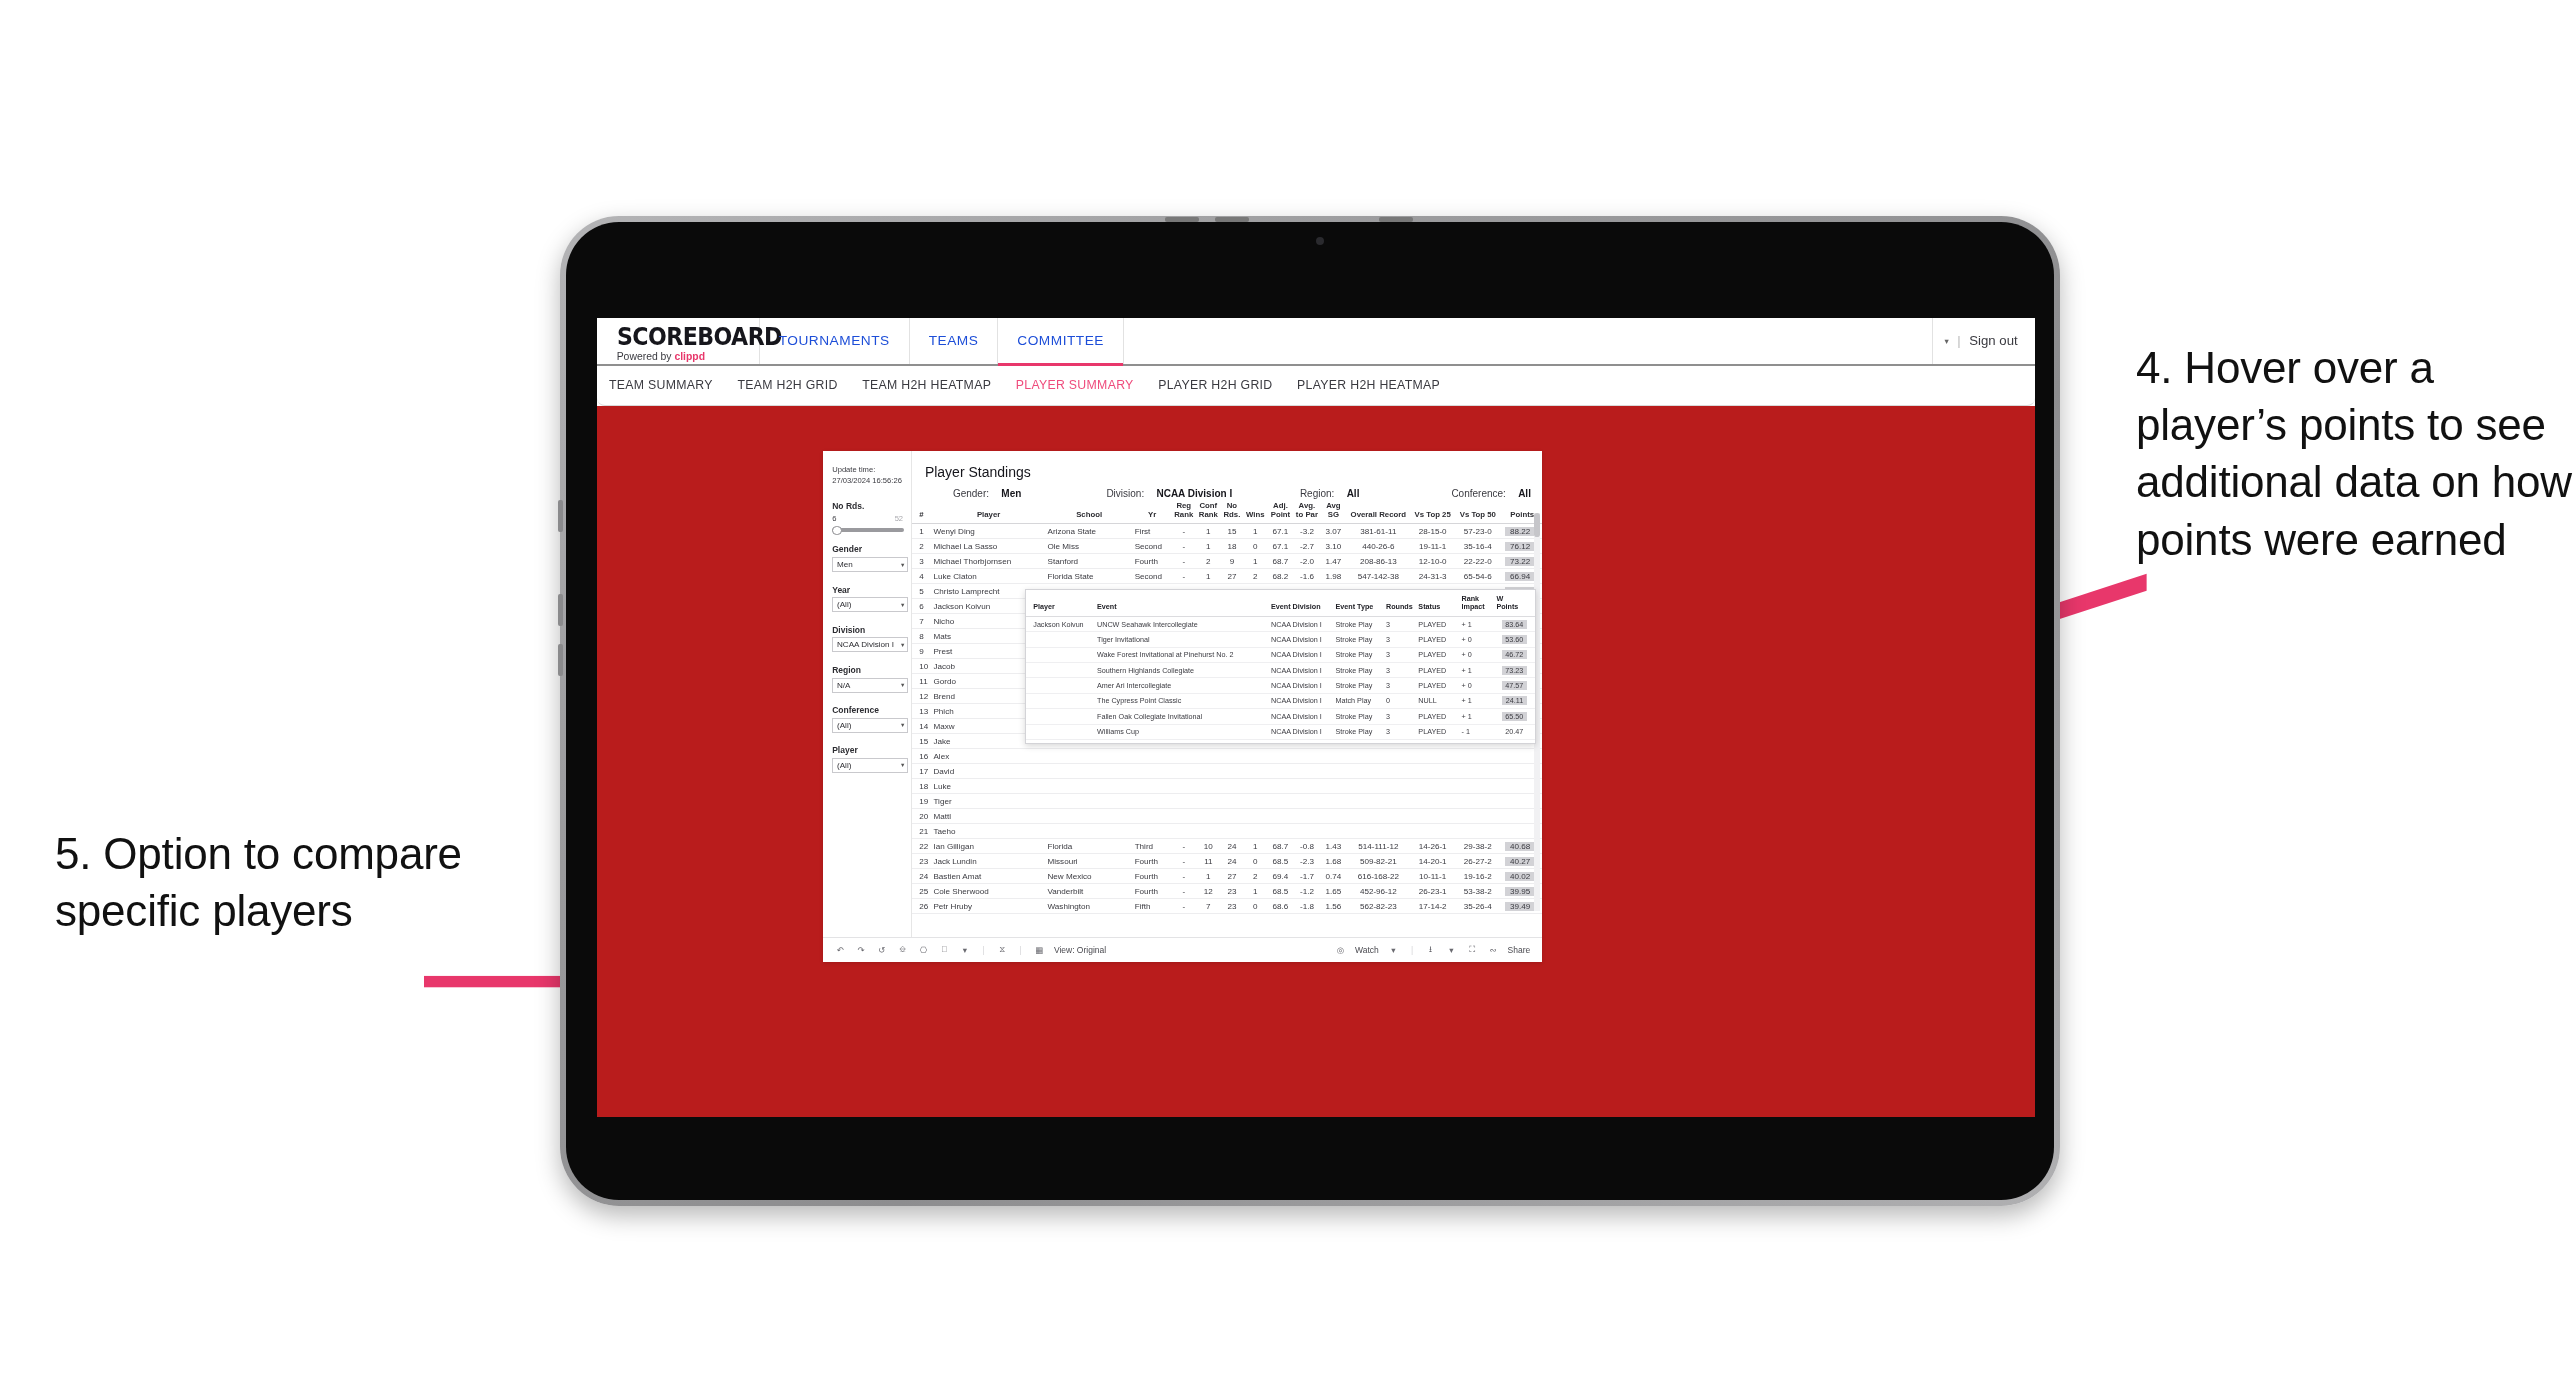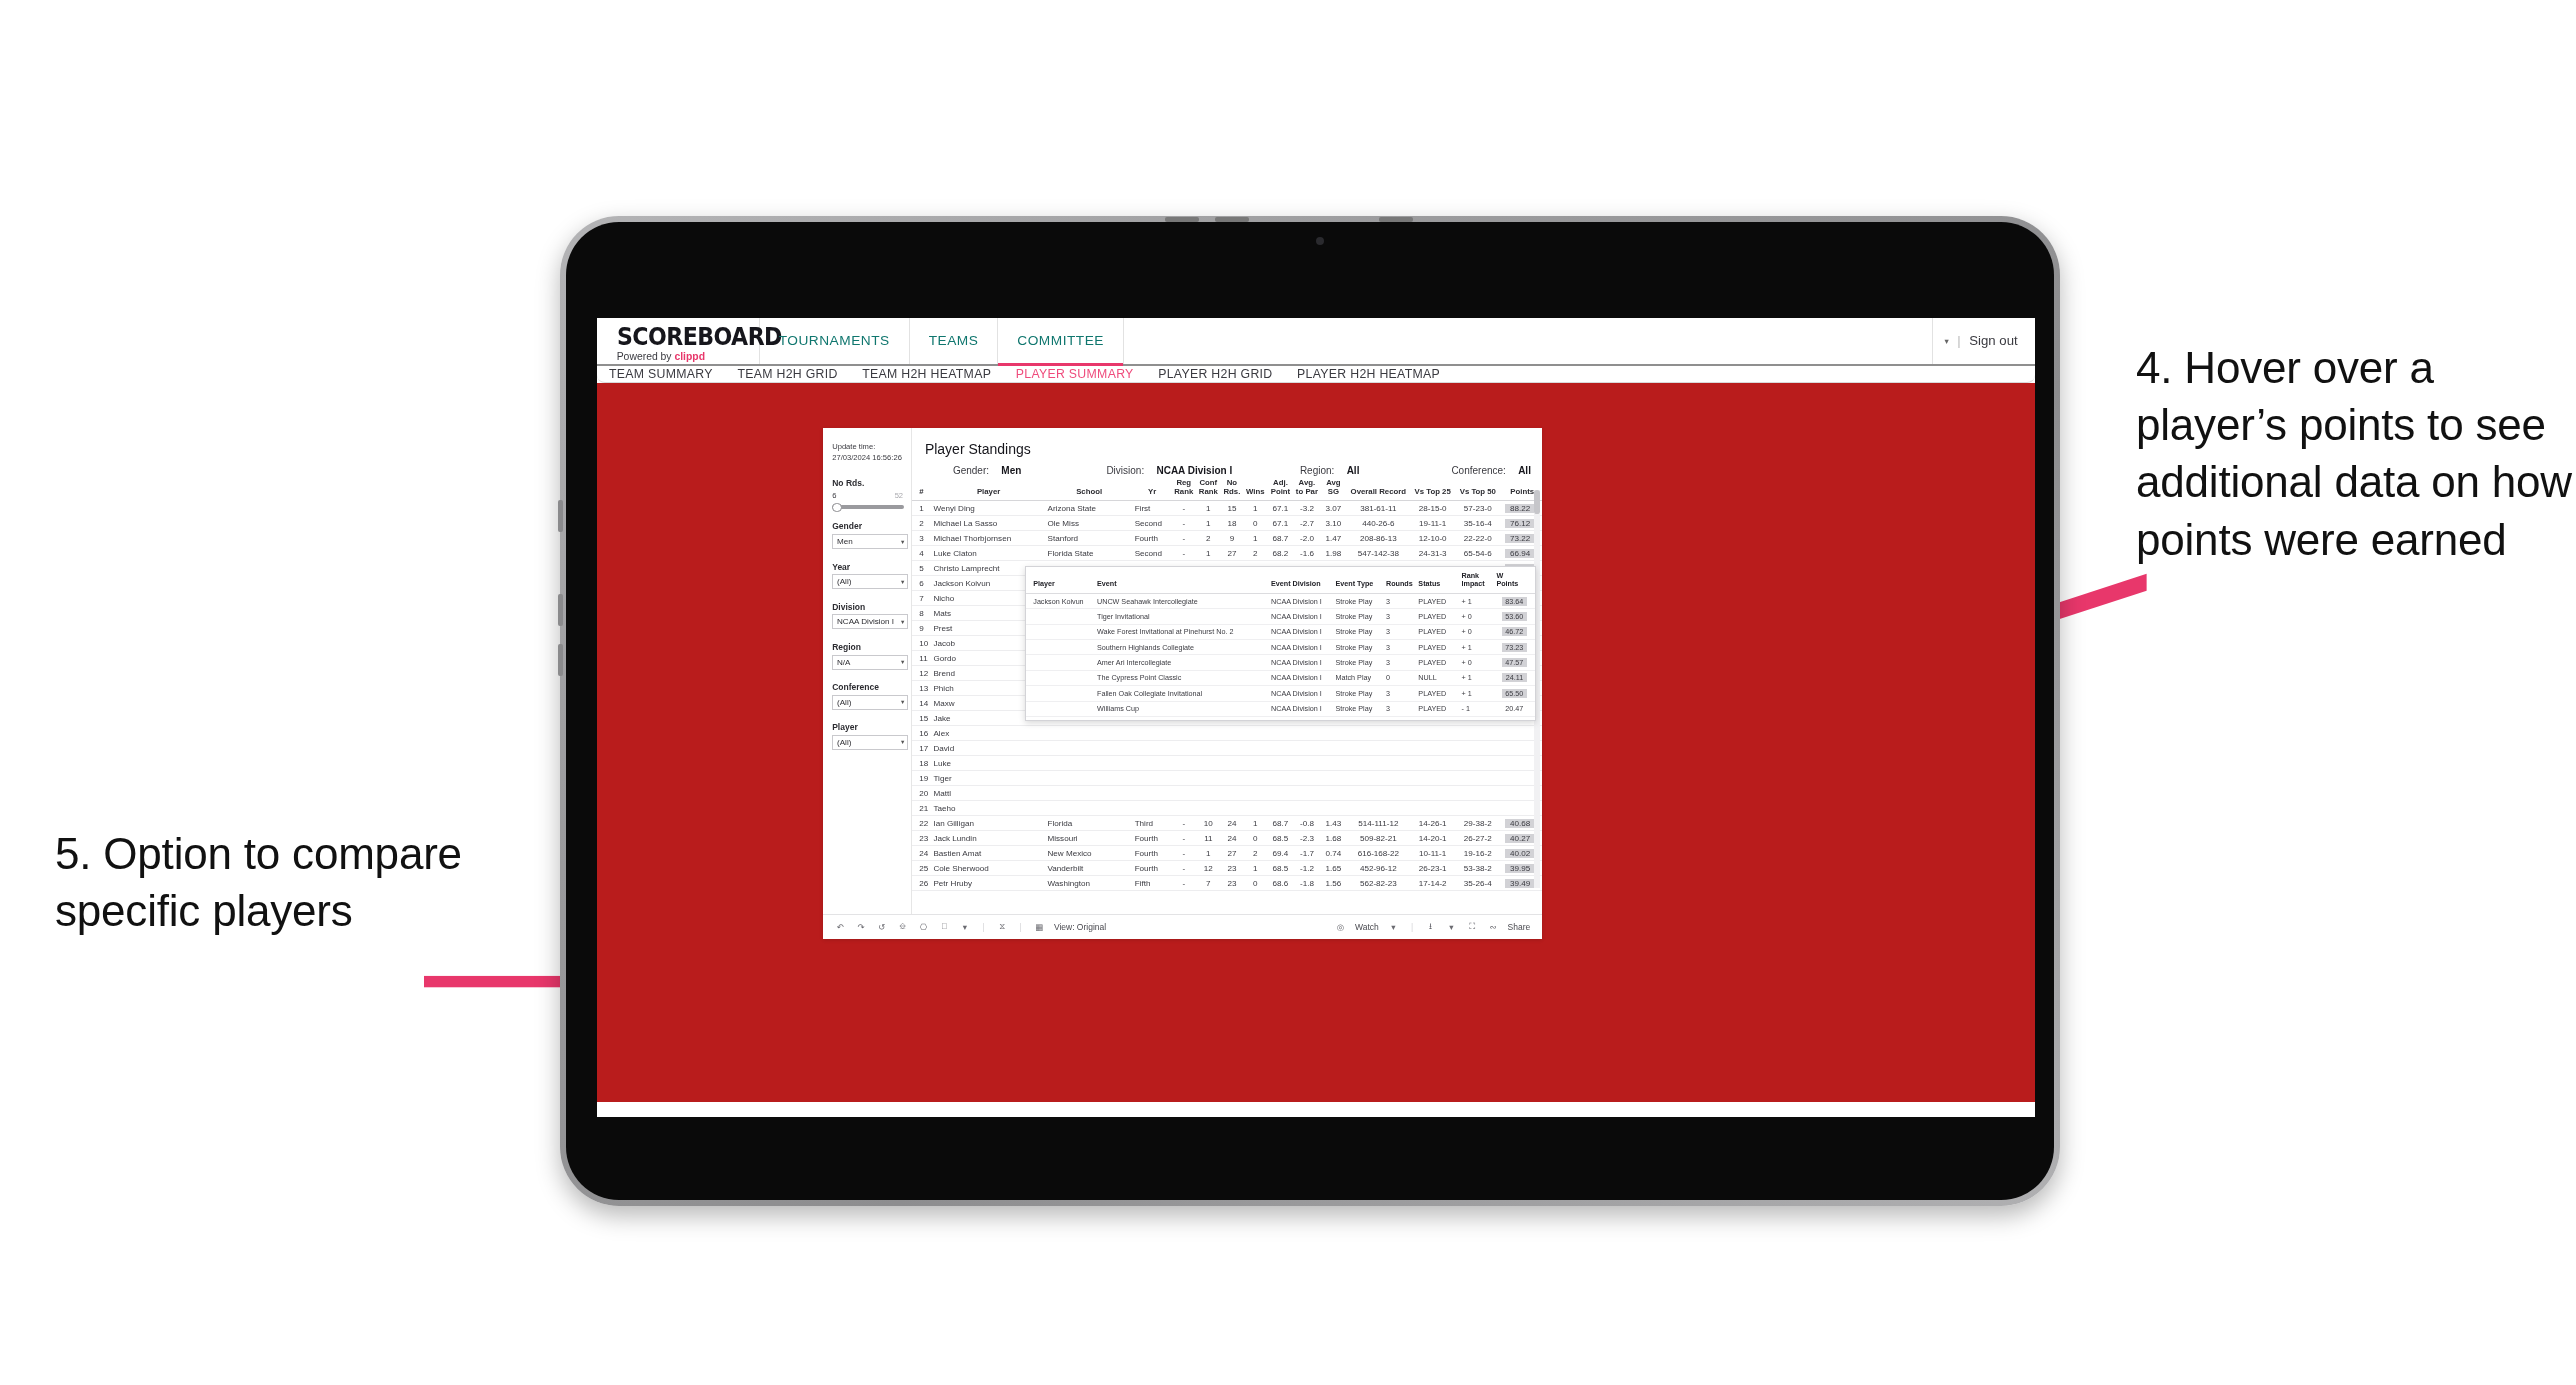--- a/index.html
+++ b/index.html
@@ -80,39 +80,39 @@
   .brand-title {
     font-family: "DejaVu Sans", sans-serif;
     font-weight: 700; font-size: 24px; letter-spacing: -0.6px;
     color: #16161c; line-height: 1; transform: scaleX(.92); transform-origin: left;
   }
   .brand-sub { font-size: 10.4px; color: #3a3a40; margin-top: 2px; }
   .brand-sub b { color: #e8376b; font-weight: 700; }
 
   .navitem {
     display: flex; align-items: center; padding: 0 19px;
-    font-size: 13.7px; letter-spacing: 0.5px; color: #0f766e;
+    font-size: 13.7px; letter-spacing: 0.5px; color: #1d4ed8;
     border-right: 0.9px solid #e2e2e2; position: relative;
     cursor: pointer; white-space: nowrap;
   }
   .navitem.active::after {
     content:""; position:absolute; left:0; right:0; bottom:-2.4px;
     height: 2.8px; background: #e8376b;
   }
   .nav-spacer { flex: 1; border-right: 0.9px solid #e2e2e2; }
   .nav-right {
     display:flex; align-items:center; gap:8.5px;
     padding: 0 17px 0 11.4px; font-size: 13.2px; color: #3a3a40;
   }
   .nav-caret { font-size: 8.5px; color:#666; }
   .nav-sep { color:#bbb; }
 
   
   #subnav {
-    height: 17px; background: #fff;
+    height: 40px; background: #fff;
     border-bottom: 1.4px solid #d9d9d9;
     display:flex; align-items:center; padding-left: 12.3px; gap: 24.6px; border-radius: 8px;
   }
   .subitem {
     font-size: 12.3px; letter-spacing: 0.3px; color: #3a3a40;
     cursor: pointer; white-space: nowrap;
   }
   .subitem.active { color: #ef4b7c; }
 
   

